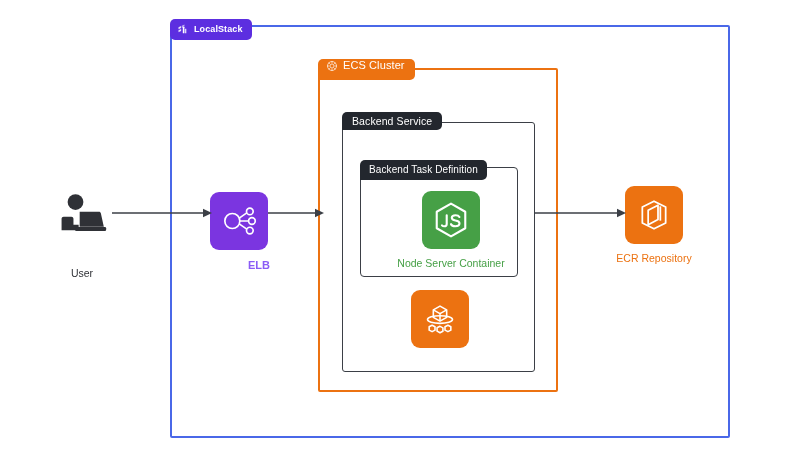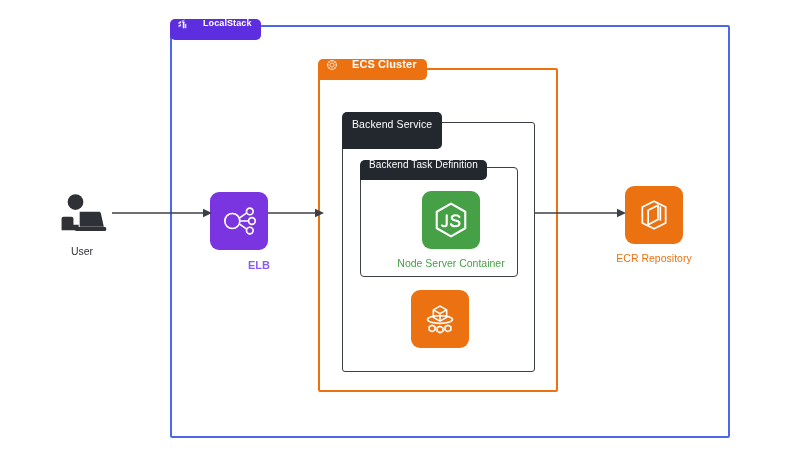--- a/index.html
+++ b/index.html
@@ -56,21 +56,22 @@
     width: 158px;
     height: 110px;
     border: 1.2px solid #3b3f46;
     border-radius: 4px;
   }
 
   
   .badge {
     position: absolute;
     display: flex;
-    gap: 14px;
+    align-items: center;
+    gap: 5px;
     box-sizing: border-box;
     white-space: nowrap;
     letter-spacing: 0.1px;
   }
   .badge-text {
     line-height: 1;
   }
 
   #localstack-badge {
     left: 170px;
@@ -85,26 +86,26 @@
   }
   #ecs-cluster-badge {
     left: 318px;
     top: 59px;
     height: 21px;
     padding: 0 10px 8px 8px;
     background: #ec7211;
     border-radius: 5px 5px 5px 0;
     color: #ffffff;
     font-size: 11px;
-    font-weight: bold;
+    font-weight: normal;
   }
   #backend-service-badge {
     left: 342px;
     top: 112px;
-    height: 37px;
+    height: 18px;
     padding: 7px 10px;
     background: #23272e;
     border-radius: 5px 5px 5px 0;
     color: #ffffff;
     font-size: 10.5px;
   }
   #task-definition-badge {
     left: 360px;
     top: 160px;
     height: 20px;
@@ -138,21 +139,21 @@
     justify-content: center;
   }
 
   #node-user      { left: 52px;  top: 186px; width: 60px; }
   #node-elb       { left: 210px; top: 192px; width: 58px; }
   #node-ecr       { left: 624px; top: 186px; width: 60px; }
   #node-nodejs    { left: 406px; top: 191px; width: 66px; padding-left: 12px; }
   #node-fargate   { left: 411px; top: 290px; width: 58px; }
 
   #node-user .icon-tile { background: transparent; border-radius: 0; }
-  #node-user .node-caption { color: #2f3136; margin-top: 2px; }
+  #node-user .node-caption { color: #2f3136; margin-top: 24px; }
   #node-elb .icon-tile     { background: #7b35e0; }
   #node-elb .node-caption  { color: #8b5cf6; font-weight: bold; font-size: 11px; margin-left: 40px; }
   #node-ecr .icon-tile     { background: #ec7211; }
   #node-ecr .node-caption  { color: #ec7211; font-weight: normal; }
   #node-nodejs .icon-tile  { background: #46a046; }
   #node-nodejs .node-caption { color: #46a046; }
   #node-fargate .icon-tile { background: #ec7211; }
 
   
   .connector {

